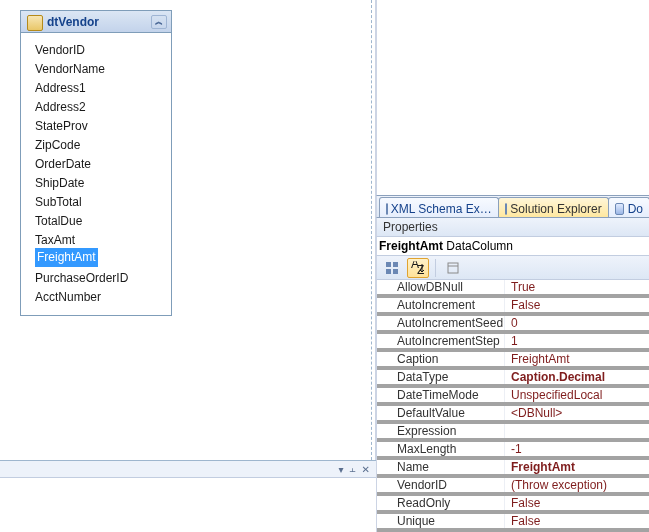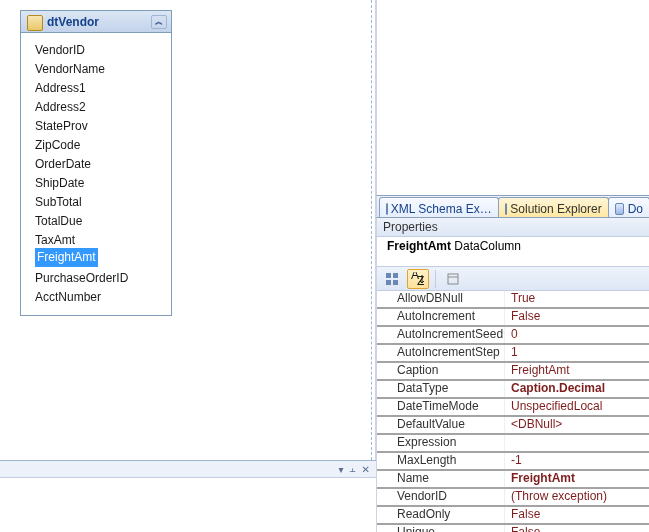--- a/index.html
+++ b/index.html
@@ -75,35 +75,35 @@
   .tab .ticon { width:12px; height:12px; display:inline-block; position:relative; }
   .tab .ticon::before { content:''; position:absolute; inset:0;
     background: linear-gradient(#dfeaff,#9cb7e6); border:1px solid #6b88b4; border-radius:2px;}
   .tab.active .ticon::before { background: linear-gradient(#cfe5ff,#7da8e0);}
   .prop-title {
     height: 19px; padding-left: 6px; line-height: 19px;
     background: linear-gradient(#eef3fb,#dde7f5); border-bottom: 1px solid #c2cde0; color:#333;
     border-left:1px solid #ccd4e4;
   }
   .prop-obj {
-    height: 30px; padding-left: 10px; line-height: 19px; border-bottom: 1px solid #c2cde0;
+    height: 19px; padding-left: 2px; line-height: 19px; border-bottom: 1px solid #c2cde0;
     border-left:1px solid #ccd4e4;
   }
   .prop-obj b { font-weight: bold; }
   .prop-toolbar {
     height: 24px; display:flex; align-items:center; gap:4px; padding:0 4px;
     background: linear-gradient(#eef3fb,#dde7f5); border-bottom: 1px solid #c2cde0;
     border-left:1px solid #ccd4e4;
   }
   .tbtn { width:22px; height:20px; border:1px solid transparent; display:flex;
     align-items:center; justify-content:center; border-radius:2px; cursor:pointer; position:relative;}
   .tbtn.active { border-color:#e0a330; background:linear-gradient(#fff2c8,#ffe29a); }
   .tbtn svg { width:14px; height:14px; }
   .prop-grid { border-left:1px solid #ccd4e4; }
-  .prop-row { display:flex; height:18px; border-bottom:2px solid #a3a3a3; }
+  .prop-row { display:flex; height:18px; border-bottom:4px solid #a3a3a3; }
   .prop-row .k { width: 128px; padding-left: 20px; color:#333;
     border-right:1px solid #eceff5; background:#fff; white-space:nowrap;}
   .prop-row .v { flex:1; padding-left:6px; color:#7f1d1d; white-space:nowrap; overflow:hidden; }
   .prop-row.bold .v { font-weight:bold; }
 </style>
 </head>
 <body>
 
 <div class="designer">
   <div class="table-box">

